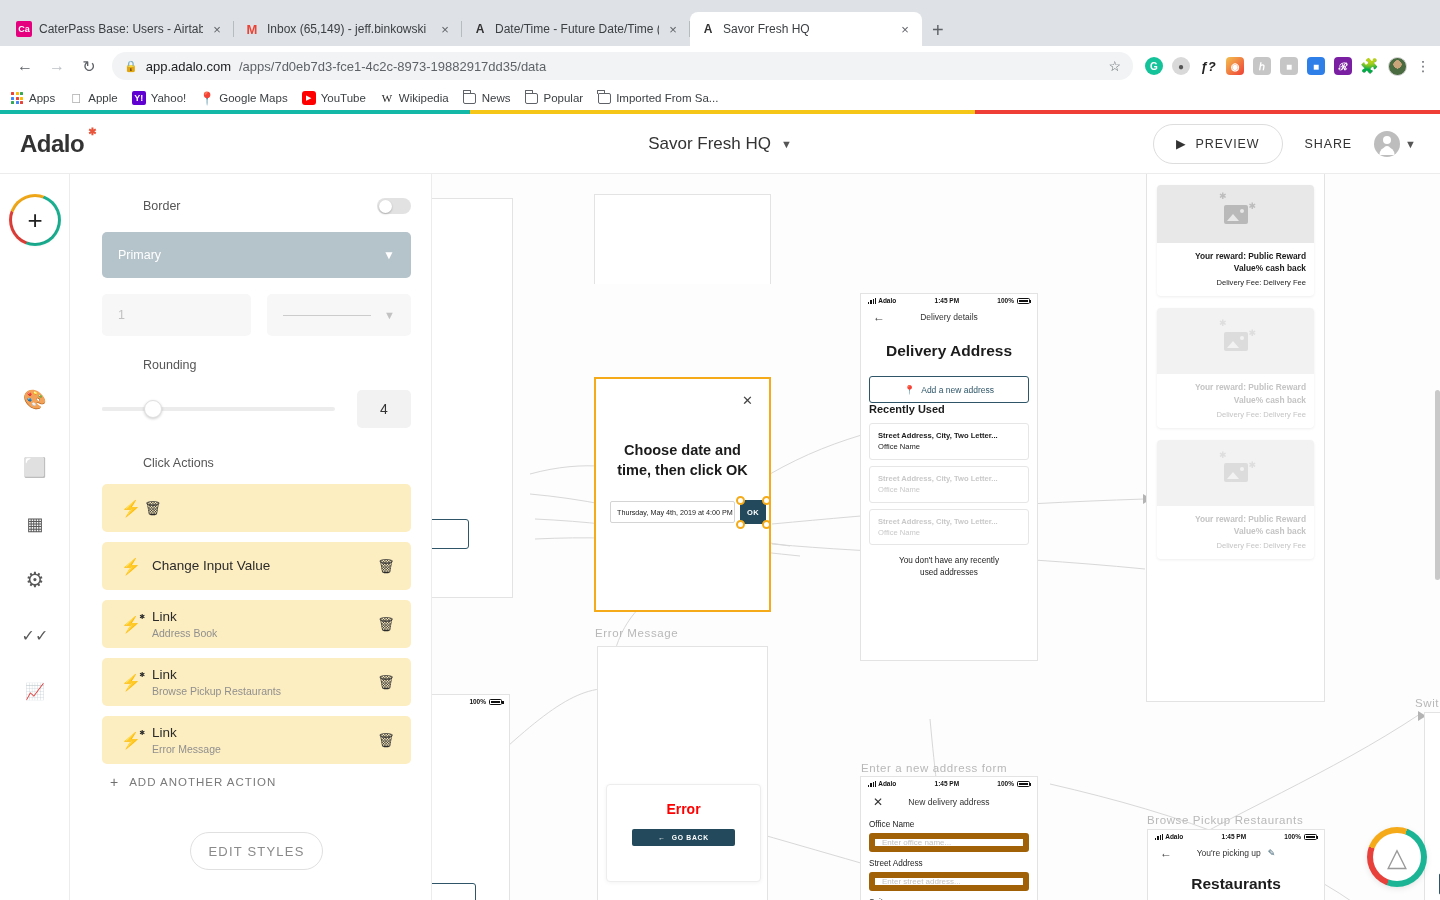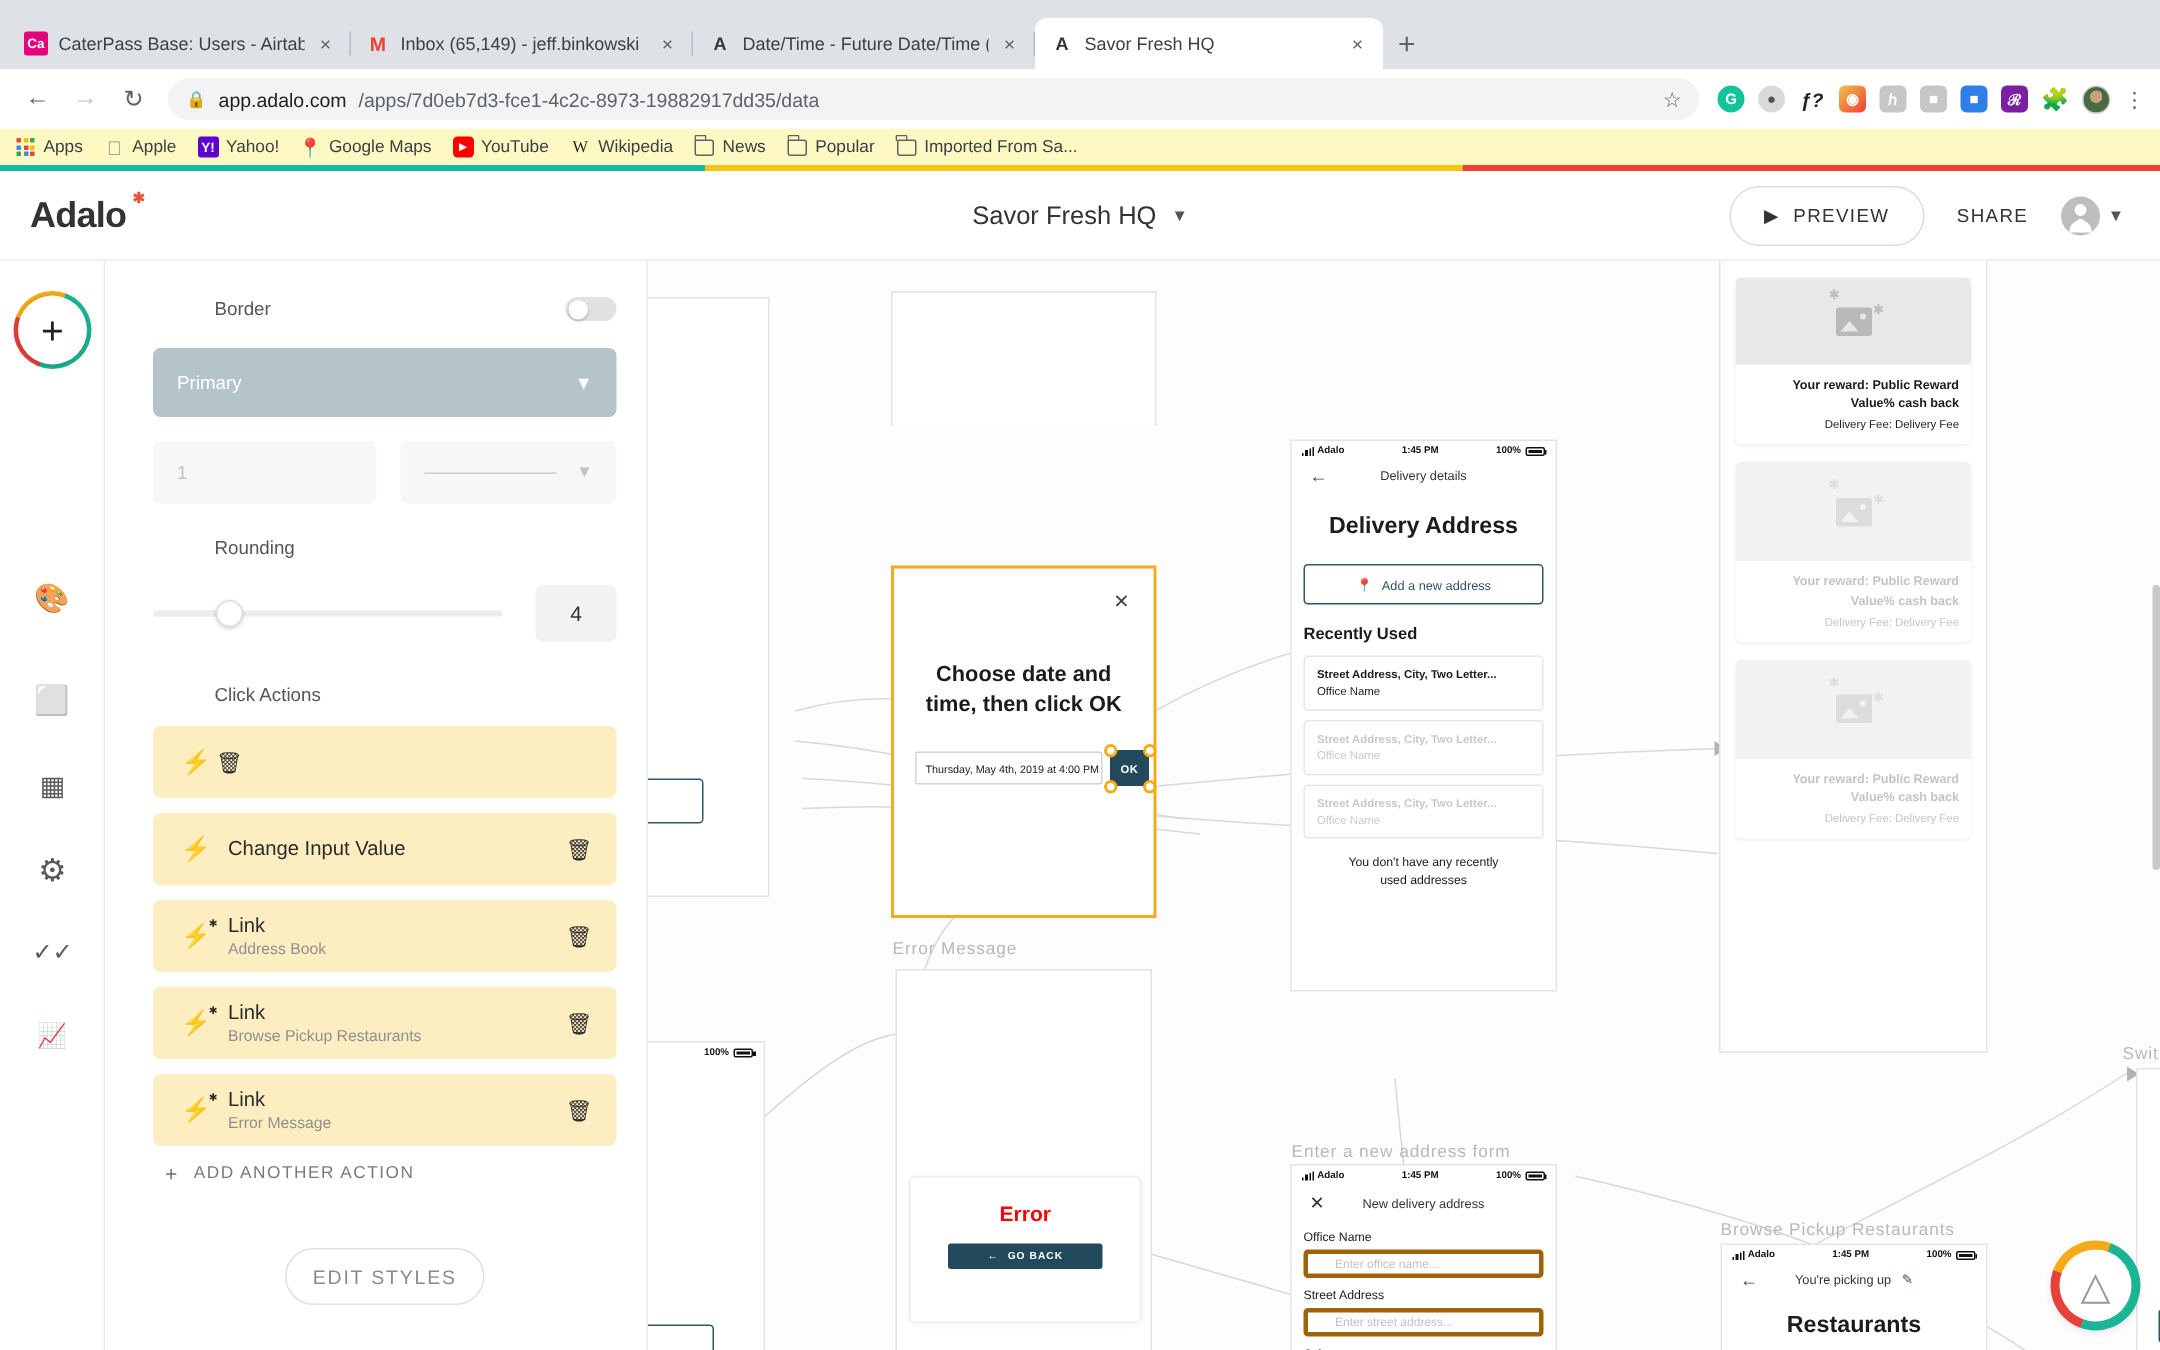--- a/index.html
+++ b/index.html
@@ -41,21 +41,21 @@
   .urlbox .host { color: #202124; }
   .urlbox .path { color: #5f6368; }
   .urlbox .star { margin-left: auto; color: #5f6368; font-size: 14px; }
   .exticons { display: flex; align-items: center; gap: 9px; padding-left: 4px; }
   .exticon { width: 18px; height: 18px; border-radius: 4px; display: flex; align-items: center;
              justify-content: center; font-size: 10px; font-weight: bold; color: #fff; }
   .avatarimg { width: 19px; height: 19px; border-radius: 50%;
      background: radial-gradient(circle at 50% 38%, #c9a37a 0 30%, #4a6b3f 31% 100%); border: 1px solid #ccc;}
   .kebab { color: #5f6368; font-size: 14px; letter-spacing: 0; width: 14px; text-align: center;}
 
-  .bookmarks { height: 24px; background: #fef9c3; display: flex; align-items: center;
+  .bookmarks { height: 24px; background: #ffffff; display: flex; align-items: center;
                padding: 0 10px; gap: 14px; font-size: 11.5px; color: #3c4043; }
   .bm { display: flex; align-items: center; gap: 5px; white-space: nowrap; }
   .bm .bmicon { width: 14px; height: 14px; display: flex; align-items: center; justify-content: center; font-size: 10px;}
   .folder { width: 13px; height: 11px; border: 1.4px solid #5f6368; border-radius: 1px 2px 2px 2px; position: relative; }
   .folder::before { content:''; position:absolute; top:-3.4px; left:-1.4px; width:6px; height:3px;
                     border:1.4px solid #5f6368; border-bottom:none; border-radius:1px 1px 0 0; }
   .appsgrid { display: grid; grid-template-columns: repeat(3, 3px); grid-template-rows: repeat(3, 3px); gap: 1.5px; }
   .appsgrid i { display:block; width:3px; height:3px; border-radius:0.5px; }
 
   
@@ -107,22 +107,22 @@
                  align-items: center; justify-content: center; gap: 6px; font-size: 8.5px; color: #2e5668; }
   .sectiontitle { font-size: 11px; font-weight: 700; color: #1b1b1b; }
   .addrcard { border: 1px solid #e6e6e6; border-radius: 3px; padding: 6px 8px; background: #fff; }
   .addrcard .l1 { font-size: 7.6px; font-weight: 700; color: #1b1b1b; line-height: 1.5; }
   .addrcard .l2 { font-size: 7.6px; color: #1b1b1b; line-height: 1.5; }
   .addrcard.ghost .l1, .addrcard.ghost .l2 { color: #c9c9c9; font-weight: 700; }
   .addrcard.ghost .l2 { font-weight: 400; }
   .emptytext { text-align: center; font-size: 8.2px; color: #1b1b1b; line-height: 1.45; }
 
   .fieldlabel { font-size: 8.2px; color: #1b1b1b; }
-  .fieldbox { border: 3px solid #a16207; border-radius: 3px; height: 19px; display: flex; align-items: center;
-              padding: 0 18px; font-size: 8px; color: #c2c2c2; }
+  .fieldbox { border: 6px solid #a16207; border-radius: 3px; height: 19px; display: flex; align-items: center;
+              padding: 0 7px; font-size: 8px; color: #c2c2c2; }
 
   .rewardcard { background: #fff; border-radius: 4px; overflow: hidden; box-shadow: 0 1px 3px rgba(0,0,0,.07); }
   .rewardimg { background: #e8e8e8; display: flex; align-items: center; justify-content: center; position: relative; }
   .imgph { width: 24px; height: 19px; background: #b9b9b9; border-radius: 2px; position: relative; }
   .imgph::after { content:''; position:absolute; left:3px; bottom:3px; width:0;height:0;
      border-left:6px solid transparent; border-right:6px solid transparent; border-bottom:7px solid #e8e8e8;}
   .imgph::before { content:''; position:absolute; right:4px; top:4px; width:4px;height:4px;border-radius:50%;background:#e8e8e8;}
   .sparkle { position: absolute; font-size: 9px; color: #bdbdbd; }
   .rewardtxt { padding: 7px 8px 9px; text-align: right; }
   .rewardtxt .r1 { font-size: 8.4px; font-weight: 700; color: #1b1b1b; line-height: 1.45; }
@@ -480,21 +480,21 @@
       </div>
       <div class="navrow">
         <span class="back">←</span>
         <span>Delivery details</span>
       </div>
       <div class="phtitle" style="margin-top:15px">Delivery Address</div>
       <div class="btn-outline" style="margin:16px 8px 0 8px; height:27px;">
         <span style="font-size:9px">📍</span>
         <span>Add a new address</span>
       </div>
-      <div class="sectiontitle" style="margin:14px 0 0 8px">Recently Used</div>
+      <div class="sectiontitle" style="margin:0 0 0 8px">Recently Used</div>
 
       <div class="addrcard" style="margin:8px 8px 0 8px">
         <div class="l1">Street Address, City, Two Letter...</div>
         <div class="l2">Office Name</div>
       </div>
       <div class="addrcard ghost" style="margin:6px 8px 0 8px">
         <div class="l1">Street Address, City, Two Letter...</div>
         <div class="l2">Office Name</div>
       </div>
       <div class="addrcard ghost" style="margin:6px 8px 0 8px">

